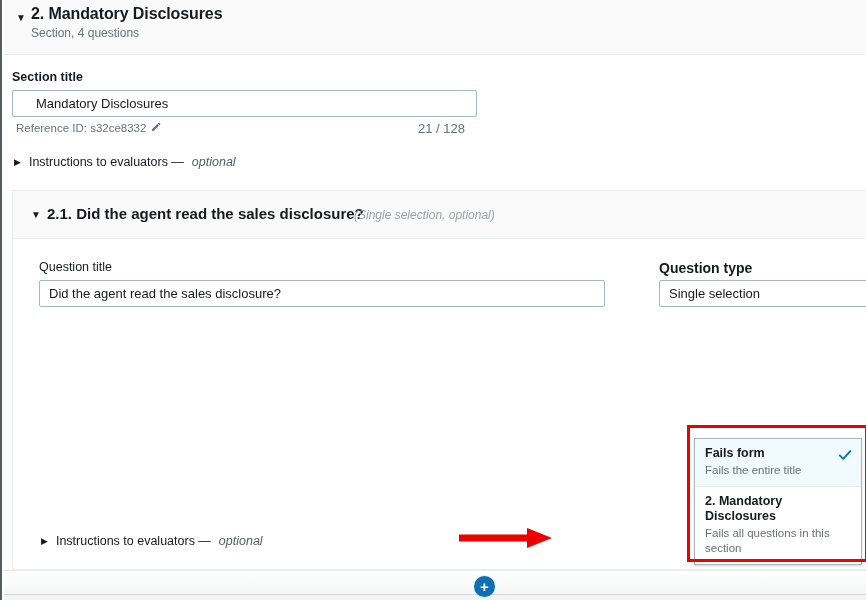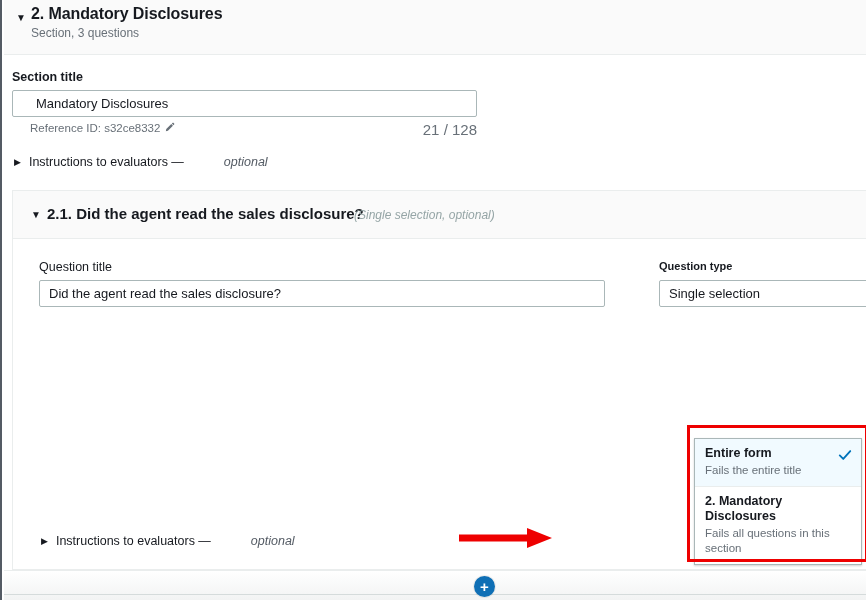--- a/index.html
+++ b/index.html
@@ -51,40 +51,40 @@
     width:465px; height:27px;
     border:1px solid #aab7b8; border-radius:2px;
     background:#fff; font-family:inherit; font-size:13px;
     color:#16191f; padding:0 23px;
     outline:none;
   }
   #sec-ref-row {
     position:absolute; left:10px; top:121px; width:465px; height:16px;
   }
   #sec-ref-id {
-    position:absolute; left:18px; top:0;
+    position:absolute; left:4px; top:0;
     font-size:11.5px; color:#687078;
   }
   .pencil {
     display:inline-block; margin-left:4px;
     transform:translateY(1px);
   }
   #sec-char-count {
-    position:absolute; right:0; top:0;
-    font-size:15px; color:#687078;
+    position:absolute; right:12px; top:0;
+    font-size:13px; color:#687078;
   }
 
   
   #sec-instructions {
     position:absolute; left:12px; top:155px;
     font-size:12.5px; color:#16191f;
     display:flex; align-items:center; gap:8px;
   }
   .tri-right { font-size:9px; color:#16191f; line-height:1; }
-  .opt-em { font-style:italic; color:#545b64;margin-left:32px; }
+  .opt-em { font-style:italic; color:#545b64; }
 
   
   #question-card {
     position:absolute; left:10px; top:190px;
     width:856px; height:380px;
     border:1px solid #eaeded;
     border-right:none;
     background:#ffffff;
   }
   #question-header {
@@ -106,21 +106,21 @@
   #q-title-label { position:absolute; left:26px; top:69px; font-size:12.5px; font-weight:normal; }
   #q-title-input {
     position:absolute; left:26px; top:89px; width:566px; height:27px;
     border:1px solid #aab7b8; border-radius:2px; background:#fff;
     font-family:inherit; font-size:13px; color:#16191f; padding:0 9px; outline:none;
   }
   #q-ref-row { position:absolute; left:26px; top:120px; width:604px; height:16px; }
   #q-ref-id { position:absolute; left:0; top:0; font-size:11.5px; color:#687078; }
   #q-char-count { position:absolute; right:0; top:0; font-size:11.5px; color:#687078; }
 
-  #qtype-label { position:absolute; left:646px; top:69px; font-size:11px; font-weight:bold; }
+  #qtype-label { position:absolute; left:646px; top:69px; font-size:14px; font-weight:bold; }
   #qtype-select {
     position:absolute; left:646px; top:89px; width:230px; height:27px;
     border:1px solid #aab7b8; border-radius:2px; background:#fff;
     font-size:13px; color:#16191f; padding:5px 9px;
   }
 
   #q-instructions {
     position:absolute; left:28px; top:343px;
     font-size:12.5px; color:#16191f;
     display:flex; align-items:center; gap:8px;
@@ -195,21 +195,21 @@
   #bottom-rule { position:absolute; left:2px; right:0; top:594px; height:1px; background:#d5dbdb; }
 </style>
 </head>
 <body>
 
 <div id="section-card">
 
   <div id="section-header">
     <span class="sec-caret">▼</span>
     <div id="section-title-text">2. Mandatory Disclosures</div>
-    <div id="section-subtitle">Section, 3 questions</div>
+    <div id="section-subtitle">Section, 4 questions</div>
   </div>
 
   <label id="sec-field-label">Section title</label>
   <input id="sec-title-input" type="text" value="Mandatory Disclosures" style="">
 
   <div id="sec-ref-row">
     <span id="sec-ref-id">
       <span>Reference ID: s32ce8332</span><span class="pencil">
         <svg width="11" height="11" viewBox="0 0 16 16" aria-hidden="true">
           <path d="M12.3 1.3a1.1 1.1 0 0 1 1.6 0l.8.8a1.1 1.1 0 0 1 0 1.6l-.9.9-2.4-2.4.9-.9zM10.6 3l2.4 2.4-7.3 7.3-3 .6.6-3L10.6 3z" fill="#687078"></path>
@@ -251,21 +251,21 @@
       <div class="tab active">Scoring</div>
       <div class="tab">Automation</div>
       <div class="tab">Display options</div>
       <div class="tab">Conditionally enable question</div>
     </div>
 
   </div>
 
   <div id="dropdown-popup">
     <div class="dd-opt selected">
-      <div class="dd-opt-label">Entire form</div>
+      <div class="dd-opt-label">Fails form</div>
       <div class="dd-opt-desc">Fails the entire title</div>
       <span class="dd-check">
         <svg width="14" height="14" viewBox="0 0 16 16" aria-hidden="true">
           <path d="M2 8.5 L6 12.5 L14 3.5" fill="none" stroke="#0073bb" stroke-width="2.1" stroke-linecap="round" stroke-linejoin="round"></path>
         </svg>
       </span>
     </div>
     <div class="dd-sep"></div>
     <div class="dd-opt">
       <div class="dd-opt-label">2. Mandatory Disclosures</div>

